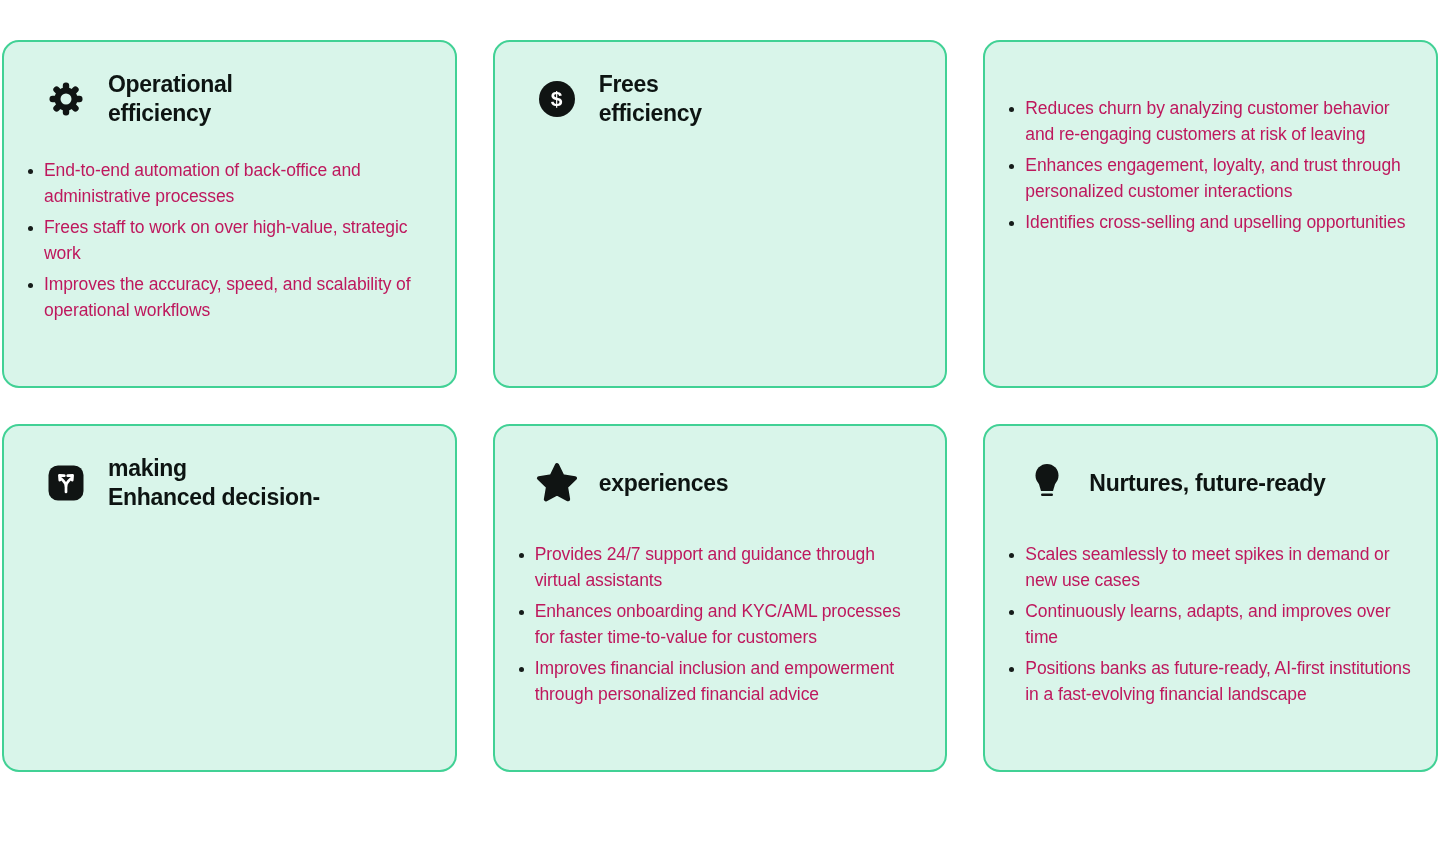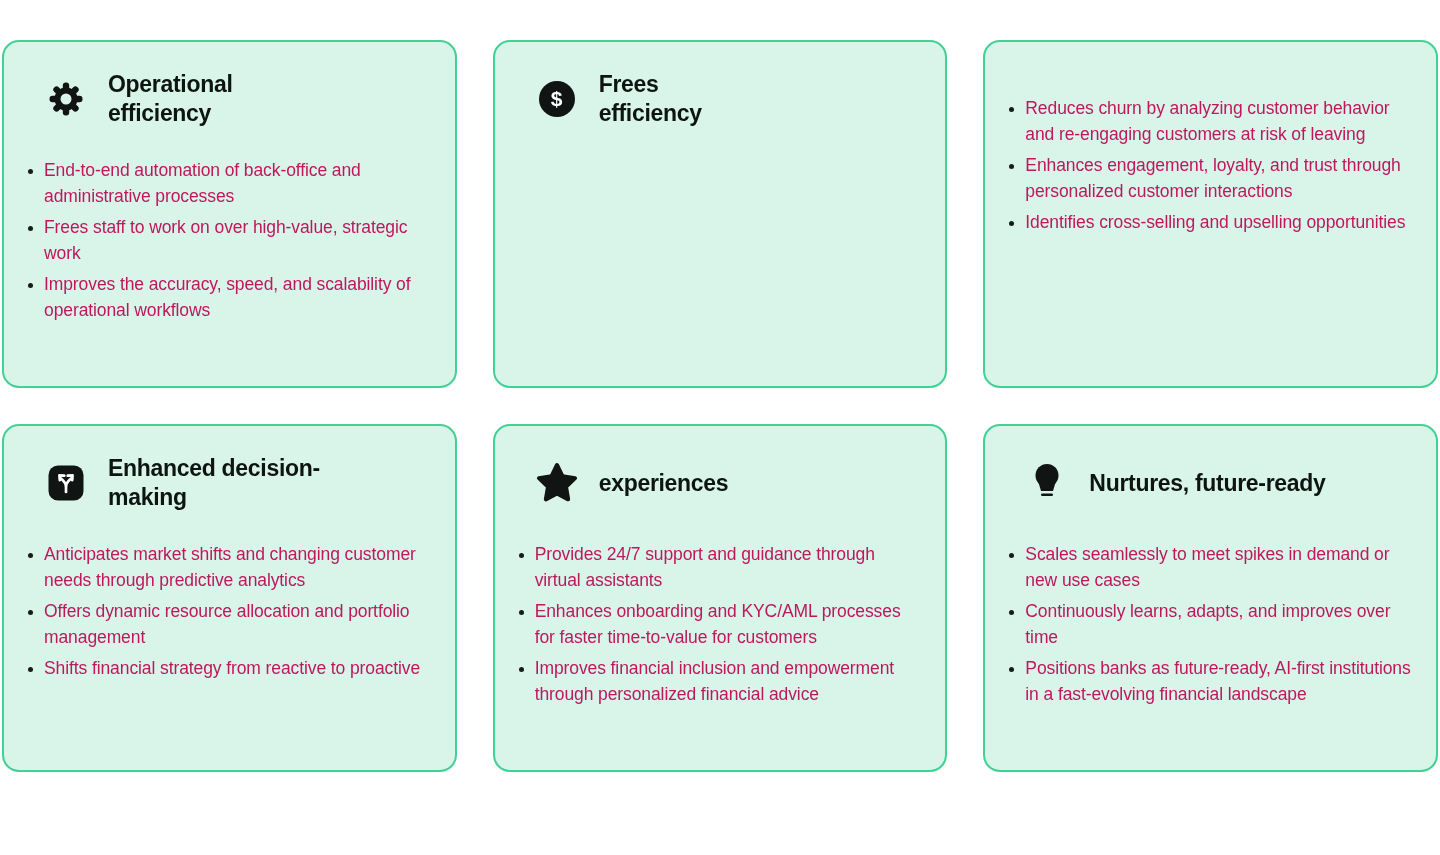--- a/index.html
+++ b/index.html
@@ -141,29 +141,24 @@
           <rect x="0.5" y="0.5" width="35" height="35" rx="9.5" fill="#101413"></rect>
           <g stroke="#ffffff" stroke-width="2.7" fill="none" stroke-linecap="round" stroke-linejoin="round">
             <path d="M18 27 L18 21 C18 17.8 16.2 16.2 13 13.4"></path>
             <path d="M18 21 C18 17.8 19.8 16.2 23 13.4"></path>
             <path d="M16.3 10.7 L11.4 10.3 L11.8 15.2"></path>
             <path d="M19.7 10.7 L24.6 10.3 L24.2 15.2"></path>
           </g>
         </svg>
       </span>
       <h2 class="card-title">
+        <span>making</span>
         <span>Enhanced decision-</span>
-        <span>making</span>
       </h2>
     </header>
-    <ul class="bullets">
-      <li>Anticipates market shifts and changing customer needs through predictive analytics</li>
-      <li>Offers dynamic resource allocation and portfolio management</li>
-      <li>Shifts financial strategy from reactive to proactive</li>
-    </ul>
   </section>
 
   <section class="card">
     <header class="card-header">
       <span class="icon-box">
         <svg width="44" height="42" viewBox="0 0 44 42">
           <path d="M22 3 L27.58 14.31 L40.07 16.13 L31.03 24.94 L33.17 37.37 L22 31.5 L10.83 37.37 L12.97 24.94 L3.93 16.13 L16.42 14.31 Z" fill="#101413" stroke="#101413" stroke-width="4" stroke-linejoin="round"></path>
         </svg>
       </span>
       <h2 class="card-title">

